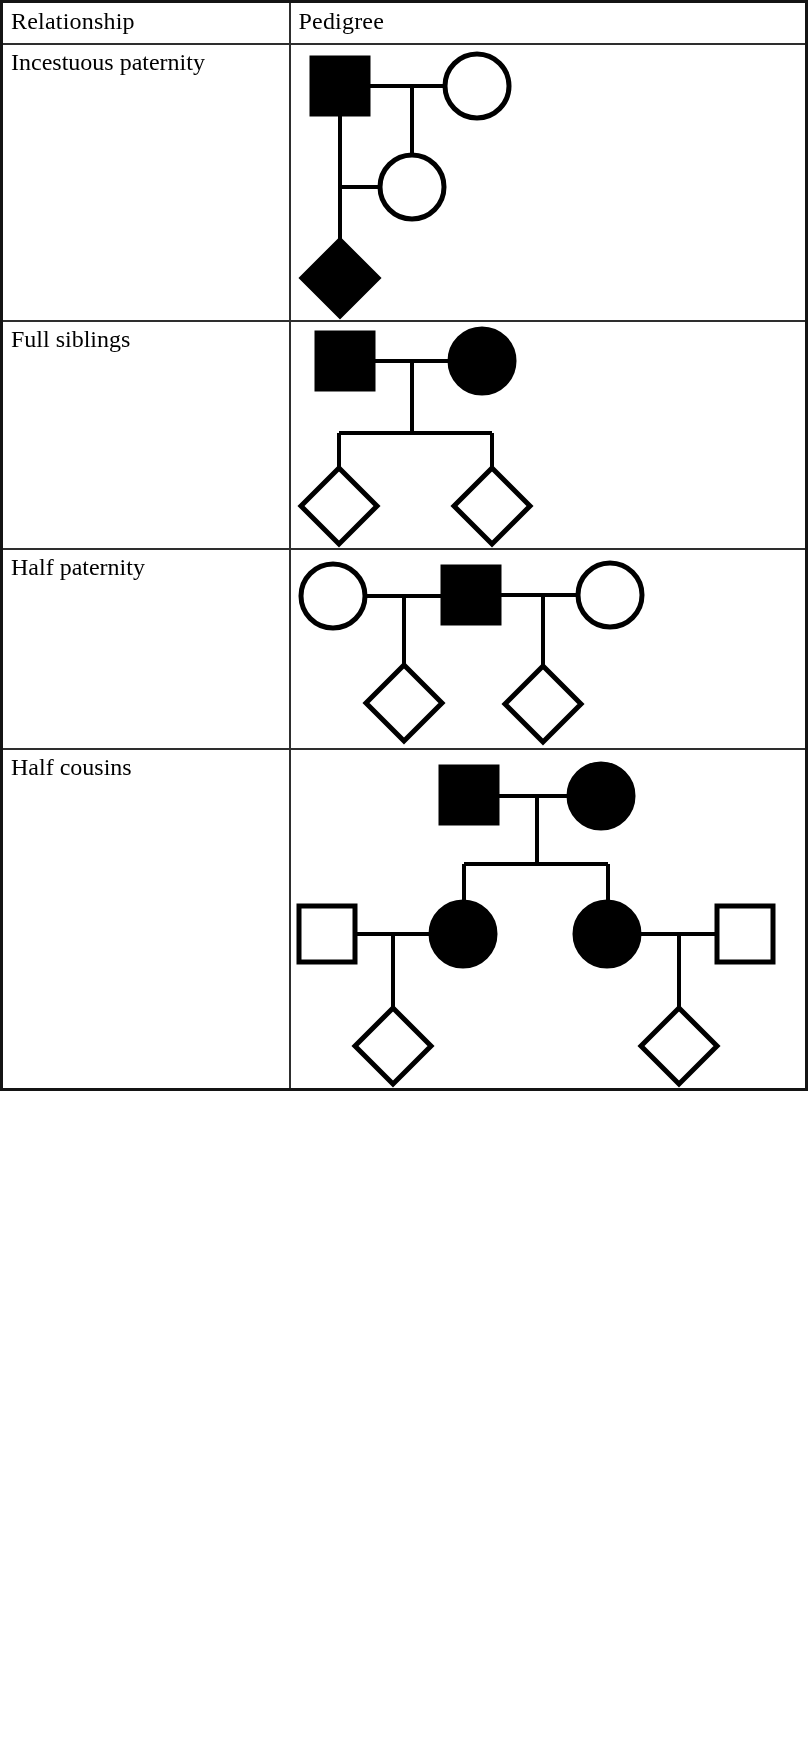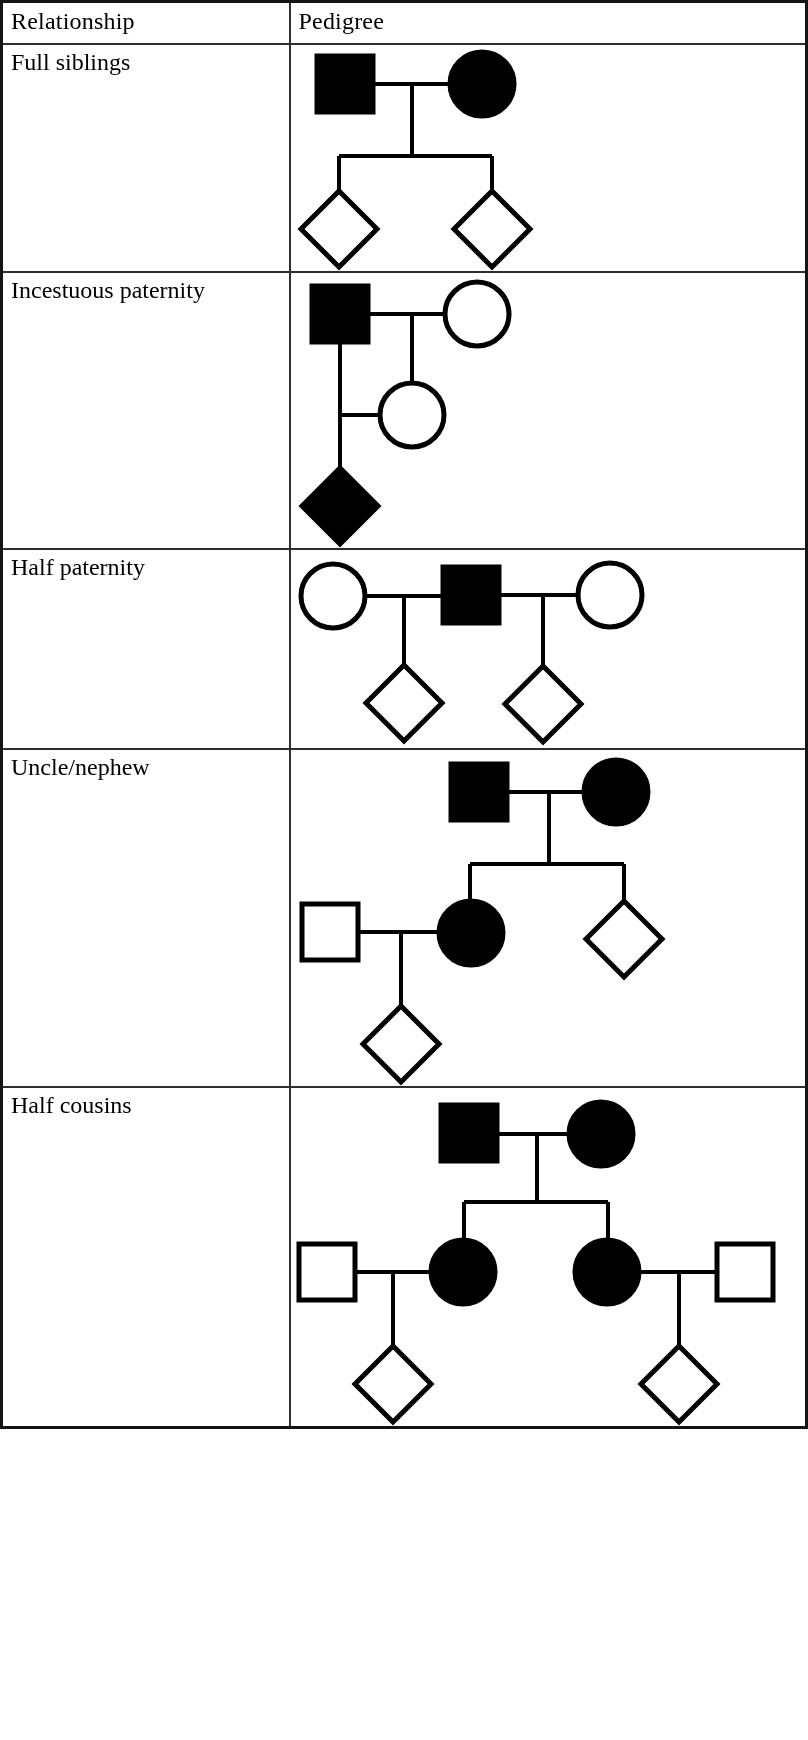--- a/index.html
+++ b/index.html
@@ -43,83 +43,63 @@
 
 <table class="doc-table">
   <thead>
     <tr>
       <th class="col-rel">Relationship</th>
       <th class="col-ped">Pedigree</th>
     </tr>
   </thead>
   <tbody id="rows">
       <tr>
+        <td class="col-rel">Incestuous paternity</td>
+        <td class="col-ped">
+          <svg width="512" height="275">
+            <line x1="77" y1="41" x2="154" y2="41" stroke="#000000" stroke-width="4"></line>
+            <line x1="121" y1="41" x2="121" y2="110" stroke="#000000" stroke-width="4"></line>
+            <line x1="49" y1="69" x2="49" y2="195" stroke="#000000" stroke-width="4"></line>
+            <line x1="49" y1="142" x2="89" y2="142" stroke="#000000" stroke-width="4"></line>
+            <rect x="21" y="13" width="56" height="56" fill="#000000" stroke="#000000" stroke-width="5"></rect>
+            <circle cx="186" cy="41" r="32" fill="#ffffff" stroke="#000000" stroke-width="5"></circle>
+            <circle cx="121" cy="142" r="32" fill="#ffffff" stroke="#000000" stroke-width="5"></circle>
+            <polygon points="49,195 87,233 49,271 11,233" fill="#000000" stroke="#000000" stroke-width="5"></polygon>
+          </svg>
+        </td>
+      </tr>
+      <tr>
         <td class="col-rel">Full siblings</td>
         <td class="col-ped">
           <svg width="512" height="226">
             <line x1="82" y1="39" x2="159" y2="39" stroke="#000000" stroke-width="4"></line>
             <line x1="121" y1="39" x2="121" y2="111" stroke="#000000" stroke-width="4"></line>
             <line x1="48" y1="111" x2="201" y2="111" stroke="#000000" stroke-width="4"></line>
             <line x1="48" y1="111" x2="48" y2="146" stroke="#000000" stroke-width="4"></line>
             <line x1="201" y1="111" x2="201" y2="146" stroke="#000000" stroke-width="4"></line>
             <rect x="26" y="11" width="56" height="56" fill="#000000" stroke="#000000" stroke-width="5"></rect>
             <circle cx="191" cy="39" r="32" fill="#000000" stroke="#000000" stroke-width="5"></circle>
             <polygon points="48,146 86,184 48,222 10,184" fill="#ffffff" stroke="#000000" stroke-width="5"></polygon>
             <polygon points="201,146 239,184 201,222 163,184" fill="#ffffff" stroke="#000000" stroke-width="5"></polygon>
           </svg>
         </td>
       </tr>
       <tr>
-        <td class="col-rel">Incestuous paternity</td>
-        <td class="col-ped">
-          <svg width="512" height="275">
-            <line x1="77" y1="41" x2="154" y2="41" stroke="#000000" stroke-width="4"></line>
-            <line x1="121" y1="41" x2="121" y2="110" stroke="#000000" stroke-width="4"></line>
-            <line x1="49" y1="69" x2="49" y2="195" stroke="#000000" stroke-width="4"></line>
-            <line x1="49" y1="142" x2="89" y2="142" stroke="#000000" stroke-width="4"></line>
-            <rect x="21" y="13" width="56" height="56" fill="#000000" stroke="#000000" stroke-width="5"></rect>
-            <circle cx="186" cy="41" r="32" fill="#ffffff" stroke="#000000" stroke-width="5"></circle>
-            <circle cx="121" cy="142" r="32" fill="#ffffff" stroke="#000000" stroke-width="5"></circle>
-            <polygon points="49,195 87,233 49,271 11,233" fill="#000000" stroke="#000000" stroke-width="5"></polygon>
-          </svg>
-        </td>
-      </tr>
-      <tr>
         <td class="col-rel">Half paternity</td>
         <td class="col-ped">
           <svg width="512" height="198">
             <line x1="74" y1="46" x2="152" y2="46" stroke="#000000" stroke-width="4"></line>
             <line x1="113" y1="46" x2="113" y2="115" stroke="#000000" stroke-width="4"></line>
             <line x1="208" y1="45" x2="287" y2="45" stroke="#000000" stroke-width="4"></line>
             <line x1="252" y1="45" x2="252" y2="116" stroke="#000000" stroke-width="4"></line>
             <circle cx="42" cy="46" r="32" fill="#ffffff" stroke="#000000" stroke-width="5"></circle>
             <rect x="152" y="17" width="56" height="56" fill="#000000" stroke="#000000" stroke-width="5"></rect>
             <circle cx="319" cy="45" r="32" fill="#ffffff" stroke="#000000" stroke-width="5"></circle>
             <polygon points="113,115 151,153 113,191 75,153" fill="#ffffff" stroke="#000000" stroke-width="5"></polygon>
             <polygon points="252,116 290,154 252,192 214,154" fill="#ffffff" stroke="#000000" stroke-width="5"></polygon>
-          </svg>
-        </td>
-      </tr>
-      <tr>
-        <td class="col-rel">Uncle/nephew</td>
-        <td class="col-ped">
-          <svg width="512" height="336">
-            <line x1="216" y1="42" x2="293" y2="42" stroke="#000000" stroke-width="4"></line>
-            <line x1="258" y1="42" x2="258" y2="114" stroke="#000000" stroke-width="4"></line>
-            <line x1="179" y1="114" x2="333" y2="114" stroke="#000000" stroke-width="4"></line>
-            <line x1="179" y1="114" x2="179" y2="151" stroke="#000000" stroke-width="4"></line>
-            <line x1="333" y1="114" x2="333" y2="151" stroke="#000000" stroke-width="4"></line>
-            <line x1="67" y1="182" x2="148" y2="182" stroke="#000000" stroke-width="4"></line>
-            <line x1="110" y1="182" x2="110" y2="256" stroke="#000000" stroke-width="4"></line>
-            <rect x="160" y="14" width="56" height="56" fill="#000000" stroke="#000000" stroke-width="5"></rect>
-            <circle cx="325" cy="42" r="32" fill="#000000" stroke="#000000" stroke-width="5"></circle>
-            <rect x="11" y="154" width="56" height="56" fill="#ffffff" stroke="#000000" stroke-width="5"></rect>
-            <circle cx="180" cy="183" r="32" fill="#000000" stroke="#000000" stroke-width="5"></circle>
-            <polygon points="333,151 371,189 333,227 295,189" fill="#ffffff" stroke="#000000" stroke-width="5"></polygon>
-            <polygon points="110,256 148,294 110,332 72,294" fill="#ffffff" stroke="#000000" stroke-width="5"></polygon>
           </svg>
         </td>
       </tr>
       <tr>
         <td class="col-rel">Half cousins</td>
         <td class="col-ped">
           <svg width="512" height="338">
             <line x1="206" y1="46" x2="278" y2="46" stroke="#000000" stroke-width="4"></line>
             <line x1="246" y1="46" x2="246" y2="114" stroke="#000000" stroke-width="4"></line>
             <line x1="173" y1="114" x2="317" y2="114" stroke="#000000" stroke-width="4"></line>

